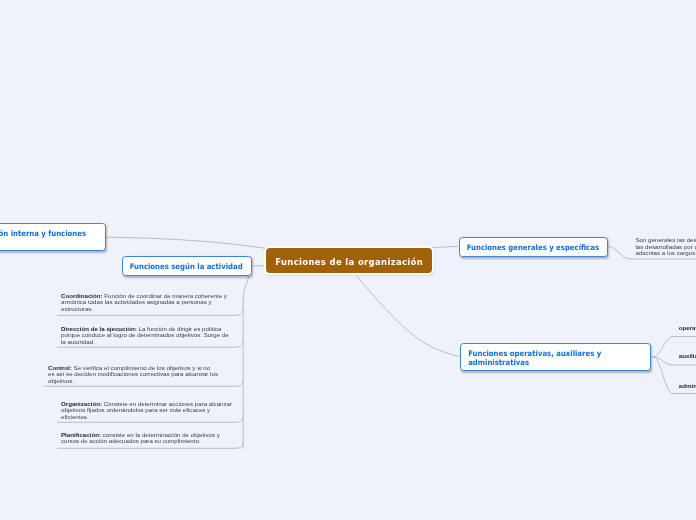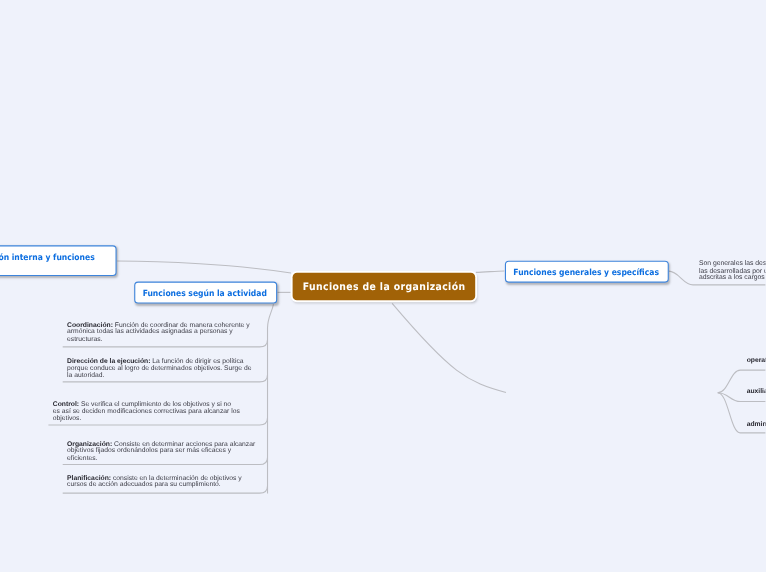--- a/index.html
+++ b/index.html
@@ -70,20 +70,23 @@
 
   <div class="node node-blue" id="n-interna">
     <span>Organización interna y funciones</span>
   </div>
   <div class="node node-blue" id="n-generales">
     <span>Funciones generales y específicas</span>
   </div>
   <div class="node node-blue" id="n-actividad">
     <span>Funciones según la actividad</span>
   </div>
+  <div class="node node-blue" id="n-operativas">
+    <span>Funciones operativas, auxiliares y administrativas</span>
+  </div>
 
   <div class="leaf" id="leaf1" style="left:61px;top:293px;width:172px;">
     <b>Coordinación:</b>
     <span>Función de coordinar de manera coherente y armónica todas las actividades asignadas a personas y estructuras.</span>
   </div>
   <div class="leaf" id="leaf2" style="left:61px;top:326px;width:172px;">
     <b>Dirección de la ejecución:</b>
     <span>La función de dirigir es política porque conduce al logro de determinados objetivos. Surge de la autoridad.</span>
   </div>
   <div class="leaf" id="leaf3" style="left:48px;top:365px;width:170.1px;">

